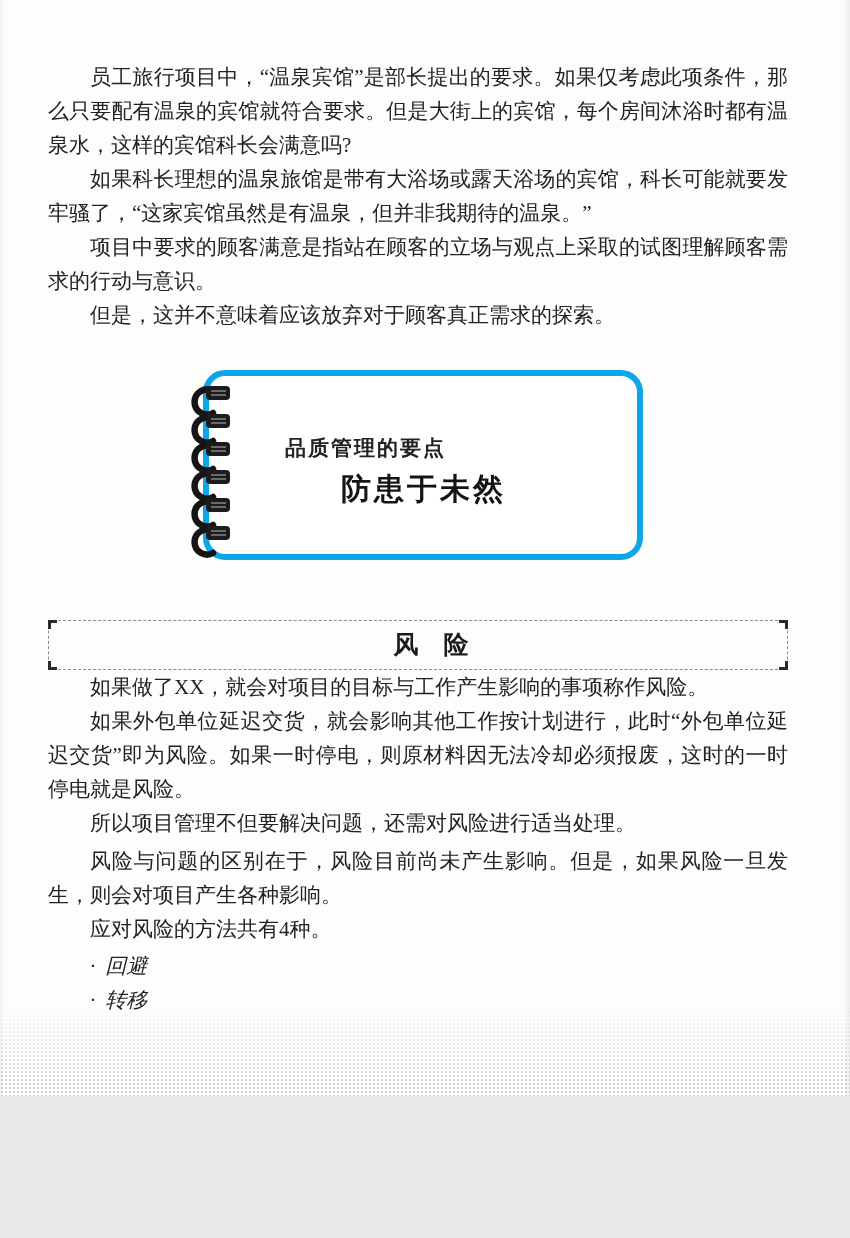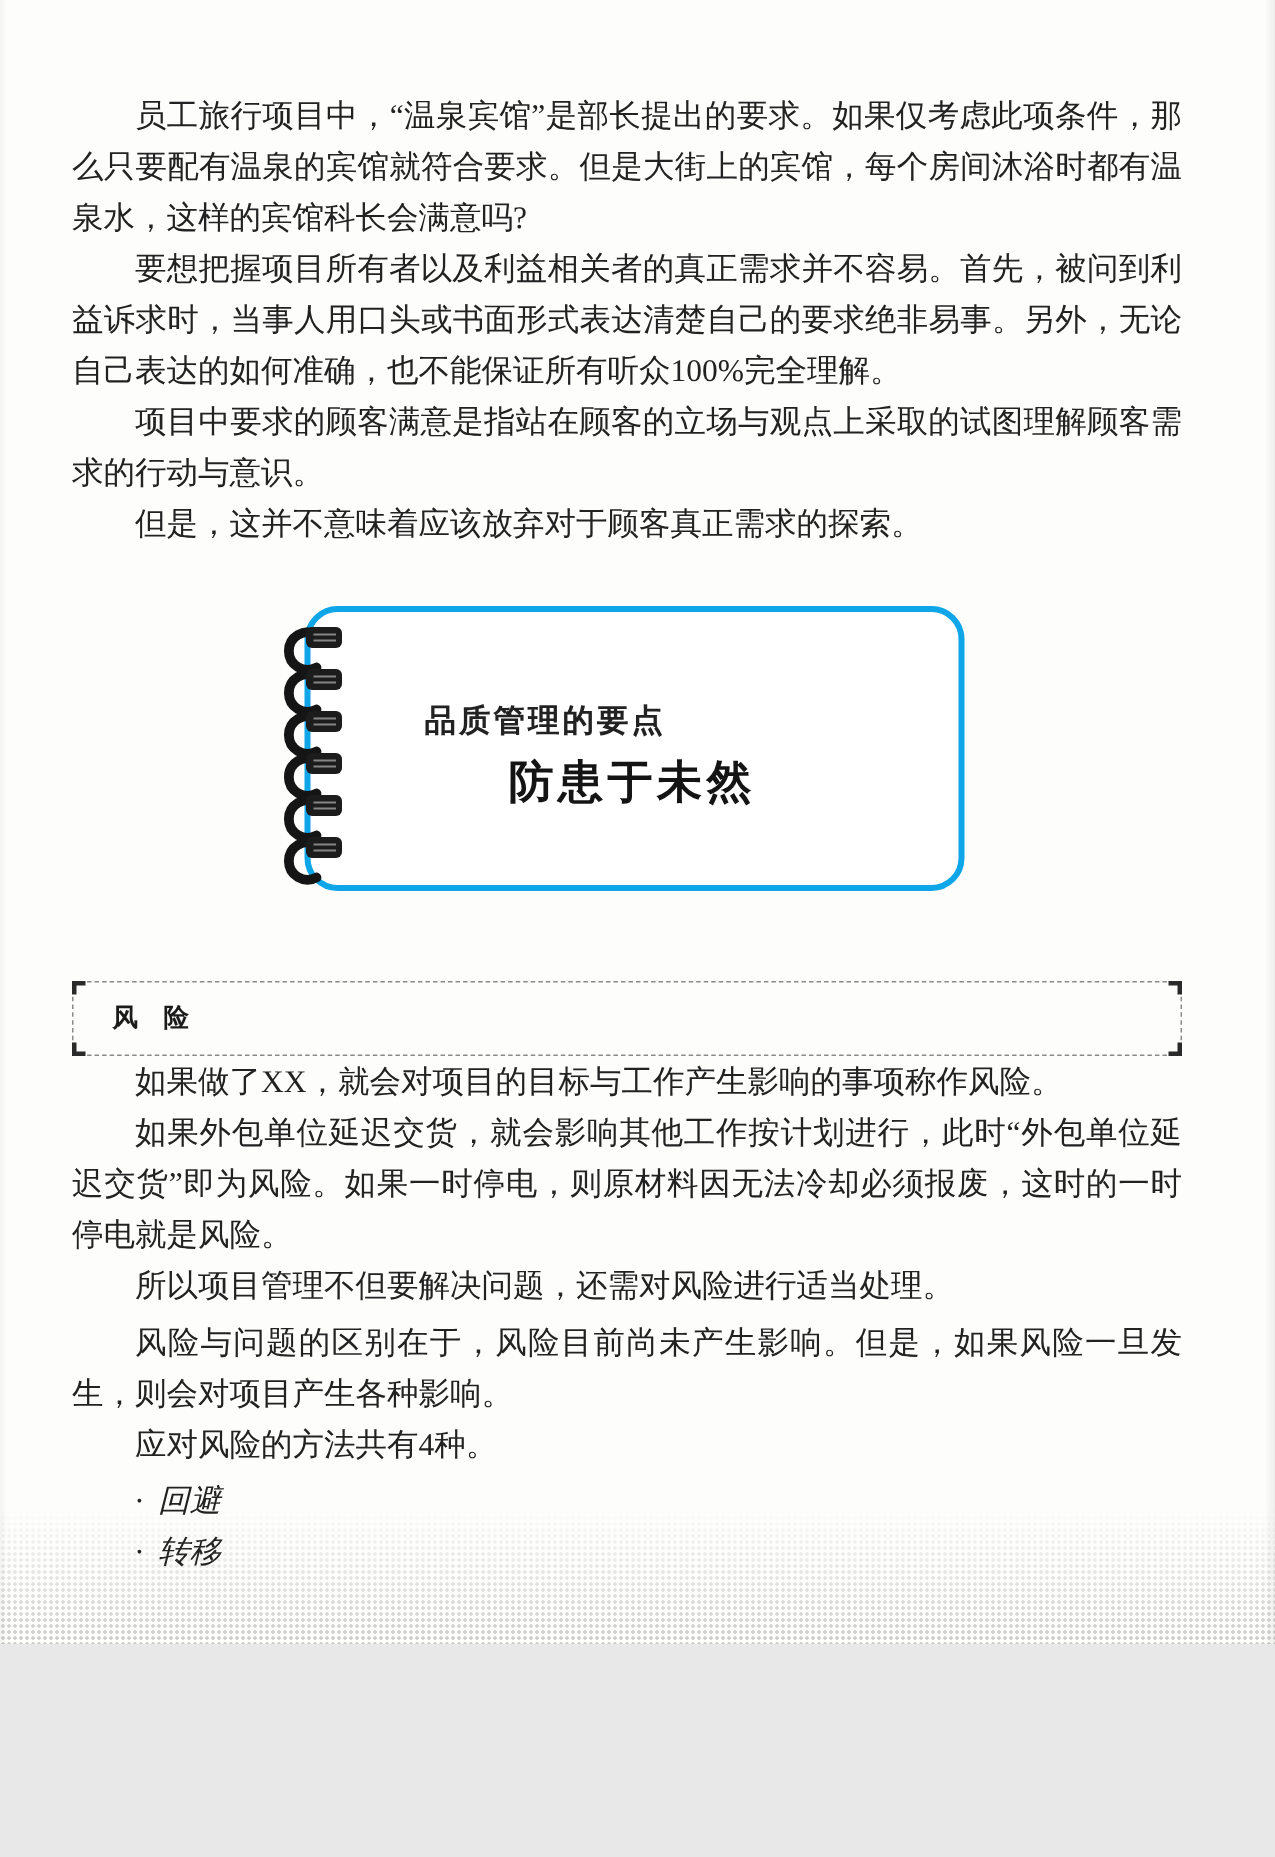--- a/index.html
+++ b/index.html
@@ -26,21 +26,21 @@
     text-indent: 2em;
     text-align: justify;
     color: #222;
   }
   
   .notebook {
     position: relative;
     margin: 38px 0 0 155px;
     width: 440px;
     height: 190px;
-    border: 4px solid #0ea5e9;
+    border: 6px solid #0ea5e9;
     border-radius: 22px;
     background: #fff;
   }
   .rings { position: absolute; left: -21px; top: 0; width: 48px; height: 100%; }
   .ring { position: absolute; width: 44px; height: 36px; }
   .note-text { padding: 58px 0 0 76px; font-family: "Liberation Sans", "DejaVu Sans", sans-serif; }
   .note-subtitle {
     font-size: 21px;
     font-weight: bold;
     letter-spacing: 2px;
@@ -56,26 +56,27 @@
   
   .risk-box {
     position: relative;
     margin-top: 60px;
     width: 740px;
     height: 50px;
     border: 1px dashed #8a8a8a;
     background: #fdfdfc;
   }
   .risk-heading {
-    font-size: 17px;
+    font-size: 25px;
     font-weight: bold;
     line-height: 48px;
     padding-left: 26px;
     color: #1b1b1b;
     font-family: "Liberation Serif", "DejaVu Serif", serif;
+    text-align: center;
   }
   .corner { position: absolute; width: 9px; height: 9px; }
   .corner.tl { left: -1px; top: -1px; border-left: 3px solid #2a2a2a; border-top: 3px solid #2a2a2a; }
   .corner.tr { right: -1px; top: -1px; border-right: 3px solid #2a2a2a; border-top: 3px solid #2a2a2a; }
   .corner.bl { left: -1px; bottom: -1px; border-left: 3px solid #2a2a2a; border-bottom: 3px solid #2a2a2a; }
   .corner.br { right: -1px; bottom: -1px; border-right: 3px solid #2a2a2a; border-bottom: 3px solid #2a2a2a; }
   .risk-paras { }
   .risk-paras .body-para.spaced { margin-top: 4px; }
   .bullet-list { list-style: none; margin-top: 3px; }
   .bullet-item {
@@ -139,21 +140,21 @@
     pointer-events: none;
   }
 </style>
 </head>
 <body>
 
 <div class="page">
   <div class="content">
 
     <p class="body-para">员工旅行项目中，“温泉宾馆”是部长提出的要求。如果仅考虑此项条件，那么只要配有温泉的宾馆就符合要求。但是大街上的宾馆，每个房间沐浴时都有温泉水，这样的宾馆科长会满意吗?</p>
-    <p class="body-para">要想把握项目所有者以及利益相关者的真正需求并不容易。首先，被问到利益诉求时，当事人用口头或书面形式表达清楚自己的要求绝非易事。另外，无论自己表达的如何准确，也不能保证所有听众100%完全理解。</p>
+    <p class="body-para">如果科长理想的温泉旅馆是带有大浴场或露天浴场的宾馆，科长可能就要发牢骚了，“这家宾馆虽然是有温泉，但并非我期待的温泉。”</p>
     <p class="body-para">项目中要求的顾客满意是指站在顾客的立场与观点上采取的试图理解顾客需求的行动与意识。</p>
     <p class="body-para">但是，这并不意味着应该放弃对于顾客真正需求的探索。</p>
 
     <div class="notebook">
       <div class="rings">
         <svg class="ring" style="top:8px" viewBox="0 0 44 36">
             <path d="M25 7 A 12.5 12.5 0 1 0 25 29" stroke="#151515" stroke-width="6.5" fill="none" stroke-linecap="round"></path>
             <rect x="18" y="2" width="24" height="14" rx="4" fill="#1c1c1c"></rect>
             <path d="M23 7 H38 M23 11 H38" stroke="#858585" stroke-width="1.4"></path>
           </svg>

